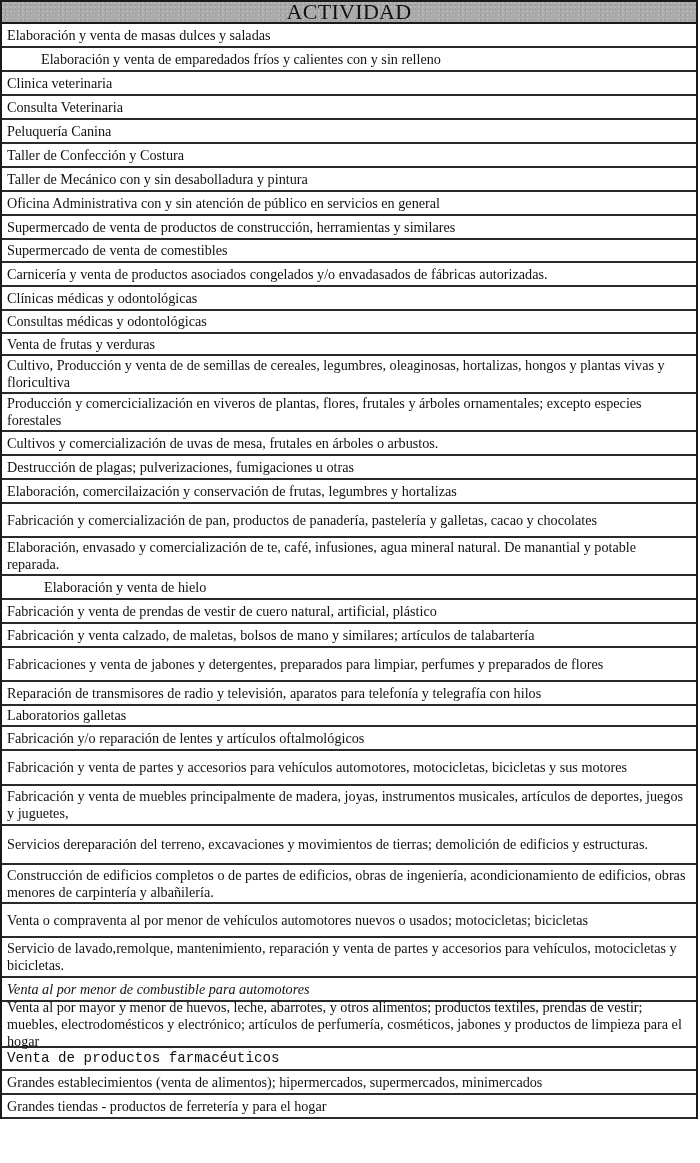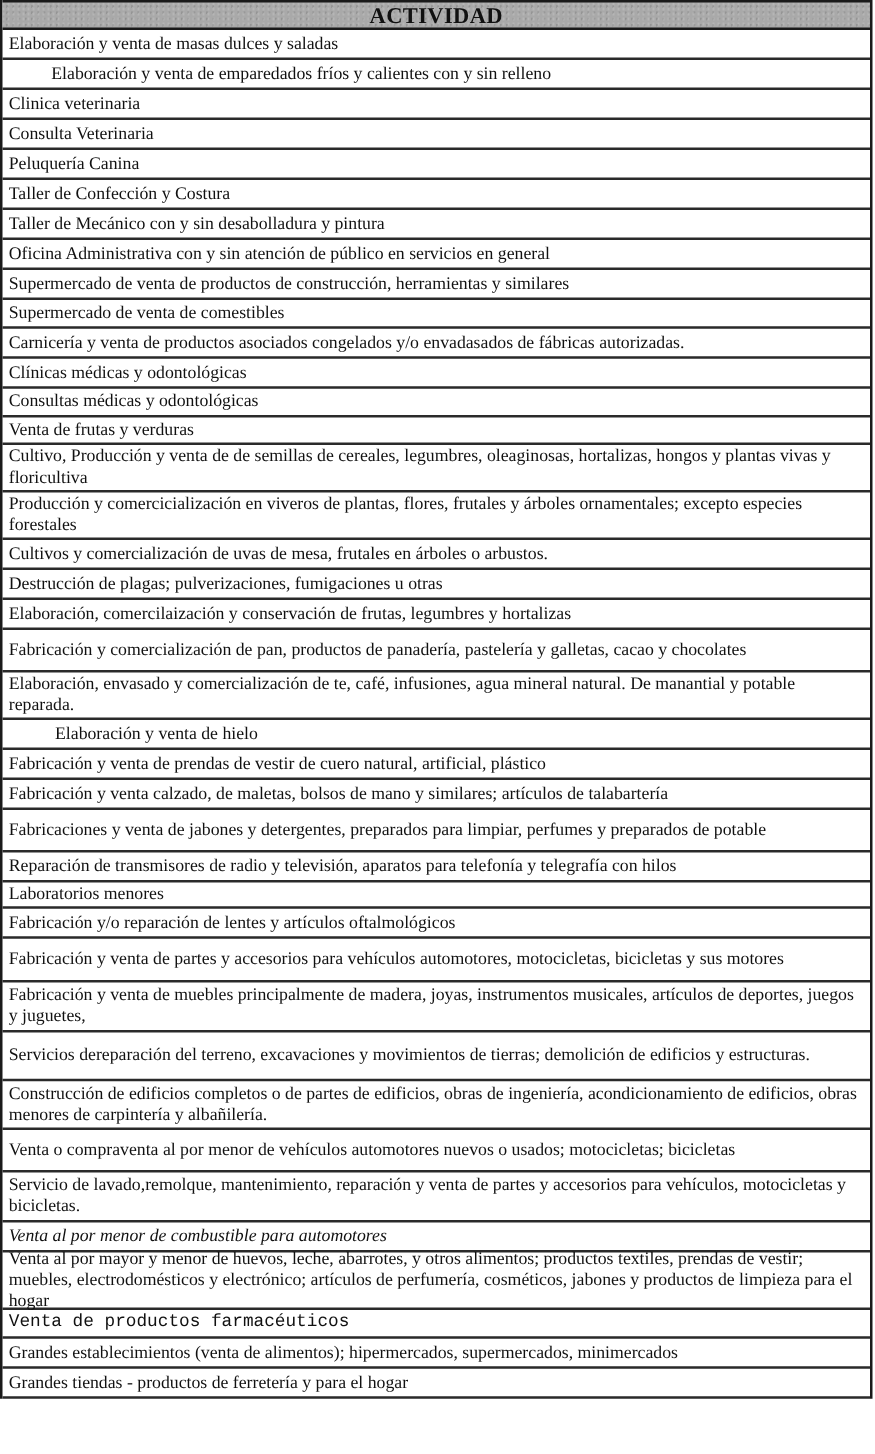--- a/index.html
+++ b/index.html
@@ -32,22 +32,22 @@
       radial-gradient(circle at 70% 60%, rgba(0,0,0,0.12) 1px, transparent 1px);
     background-size: 4px 4px, 5px 5px;
     border-top: 2px solid #1a1a1a;
     border-bottom: 2px solid #1a1a1a;
     display: flex;
     align-items: center;
     justify-content: center;
     box-sizing: border-box;
   }
   .header span {
-    font-weight: bold;
-    font-size: 18px;
+    font-weight: normal;
+    font-size: 22px;
     letter-spacing: 0.3px;
     color: #111;
   }
   .row {
     box-sizing: border-box;
     border-bottom: 2px solid #2a2a2a;
     display: flex;
     align-items: center;
     padding: 0 4px 0 5px;
   }
@@ -131,27 +131,27 @@
       <div class="row" style="height: 24px; padding-left: 42px;">
         <span>Elaboración y venta de hielo</span>
       </div>
       <div class="row" style="height: 24px;">
         <span>Fabricación y venta de prendas de vestir de cuero natural, artificial, plástico</span>
       </div>
       <div class="row" style="height: 24px;">
         <span>Fabricación y venta calzado, de maletas, bolsos de mano y similares; artículos de talabartería</span>
       </div>
       <div class="row" style="height: 34px;">
-        <span>Fabricaciones y venta de jabones y detergentes, preparados para limpiar, perfumes y preparados de potable</span>
+        <span>Fabricaciones y venta de jabones y detergentes, preparados para limpiar, perfumes y preparados de flores</span>
       </div>
       <div class="row" style="height: 24px;">
         <span>Reparación de transmisores de radio y televisión, aparatos para telefonía y telegrafía con hilos</span>
       </div>
       <div class="row" style="height: 21px;">
-        <span>Laboratorios menores</span>
+        <span>Laboratorios galletas</span>
       </div>
       <div class="row" style="height: 24px;">
         <span>Fabricación y/o reparación de lentes y artículos oftalmológicos</span>
       </div>
       <div class="row" style="height: 35px;">
         <span>Fabricación y venta de partes y accesorios para vehículos automotores, motocicletas, bicicletas y sus motores</span>
       </div>
       <div class="row" style="height: 40px;">
         <span>Fabricación y venta de muebles principalmente de madera, joyas, instrumentos musicales, artículos de deportes, juegos y juguetes,</span>
       </div>

